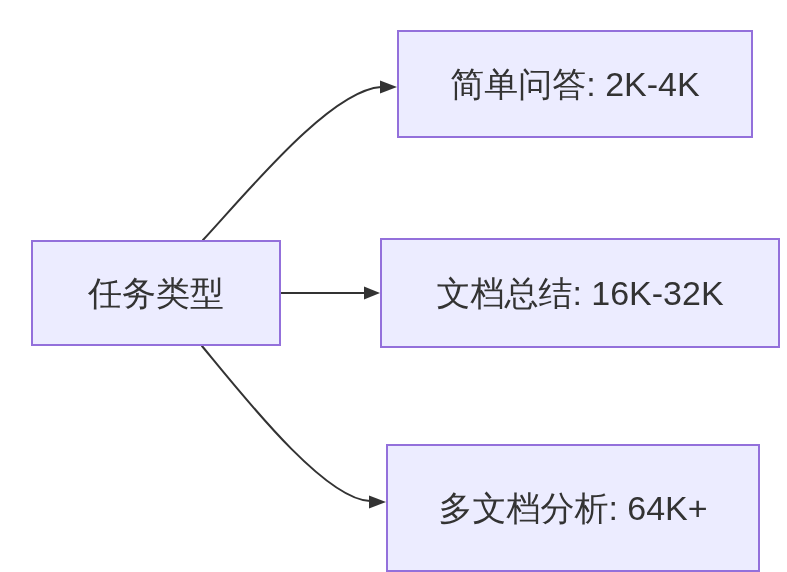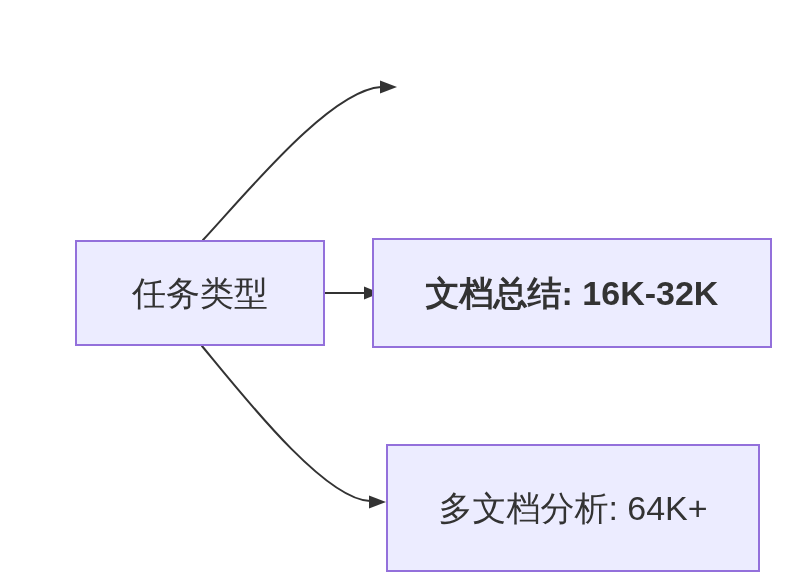--- a/index.html
+++ b/index.html
@@ -39,23 +39,23 @@
     border: 2px solid var(--node-border, #9370DB);
     display: flex;
     align-items: center;
     justify-content: center;
     color: var(--text, #333333);
     font-size: 34px;
     line-height: 1.2;
     white-space: nowrap;
     text-align: center;
   }
-  .node-root   { left: 31px;  top: 240px; width: 250px; height: 106px; margin-left: 44px; }
+  .node-root   { left: 31px;  top: 240px; width: 250px; height: 106px; }
   .node-b0     { left: 397px; top: 30px;  width: 356px; height: 108px; }
-  .node-b1     { left: 372px; top: 238px; width: 400px; height: 110px; font-weight: bold; }
+  .node-b1     { left: 380px; top: 238px; width: 400px; height: 110px; }
   .node-b2     { left: 386px; top: 444px; width: 374px; height: 128px; }
 </style>
 </head>
 <body>
 
 <div class="canvas">
 
   <svg class="edges-layer" viewBox="0 0 787 572" aria-hidden="true">
     <g>
       <path class="edge-line" d="M 203 240 C 245 195 330 90 381 87"></path>
@@ -68,20 +68,23 @@
     <g>
       <path class="edge-line" d="M 202 346 C 244 397 325 500 370 501"></path>
       <polygon class="edge-head" points="386,502 369,495.5 369,508.5"></polygon>
     </g>
   </svg>
 
   <div class="node node-root">
     <span class="node-label">任务类型</span>
   </div>
 
+  <div class="node node-b0">
+    <span class="node-label">简单问答: 2K-4K</span>
+  </div>
 
   <div class="node node-b1">
     <span class="node-label">文档总结: 16K-32K</span>
   </div>
 
   <div class="node node-b2">
     <span class="node-label">多文档分析: 64K+</span>
   </div>
 
 </div>

